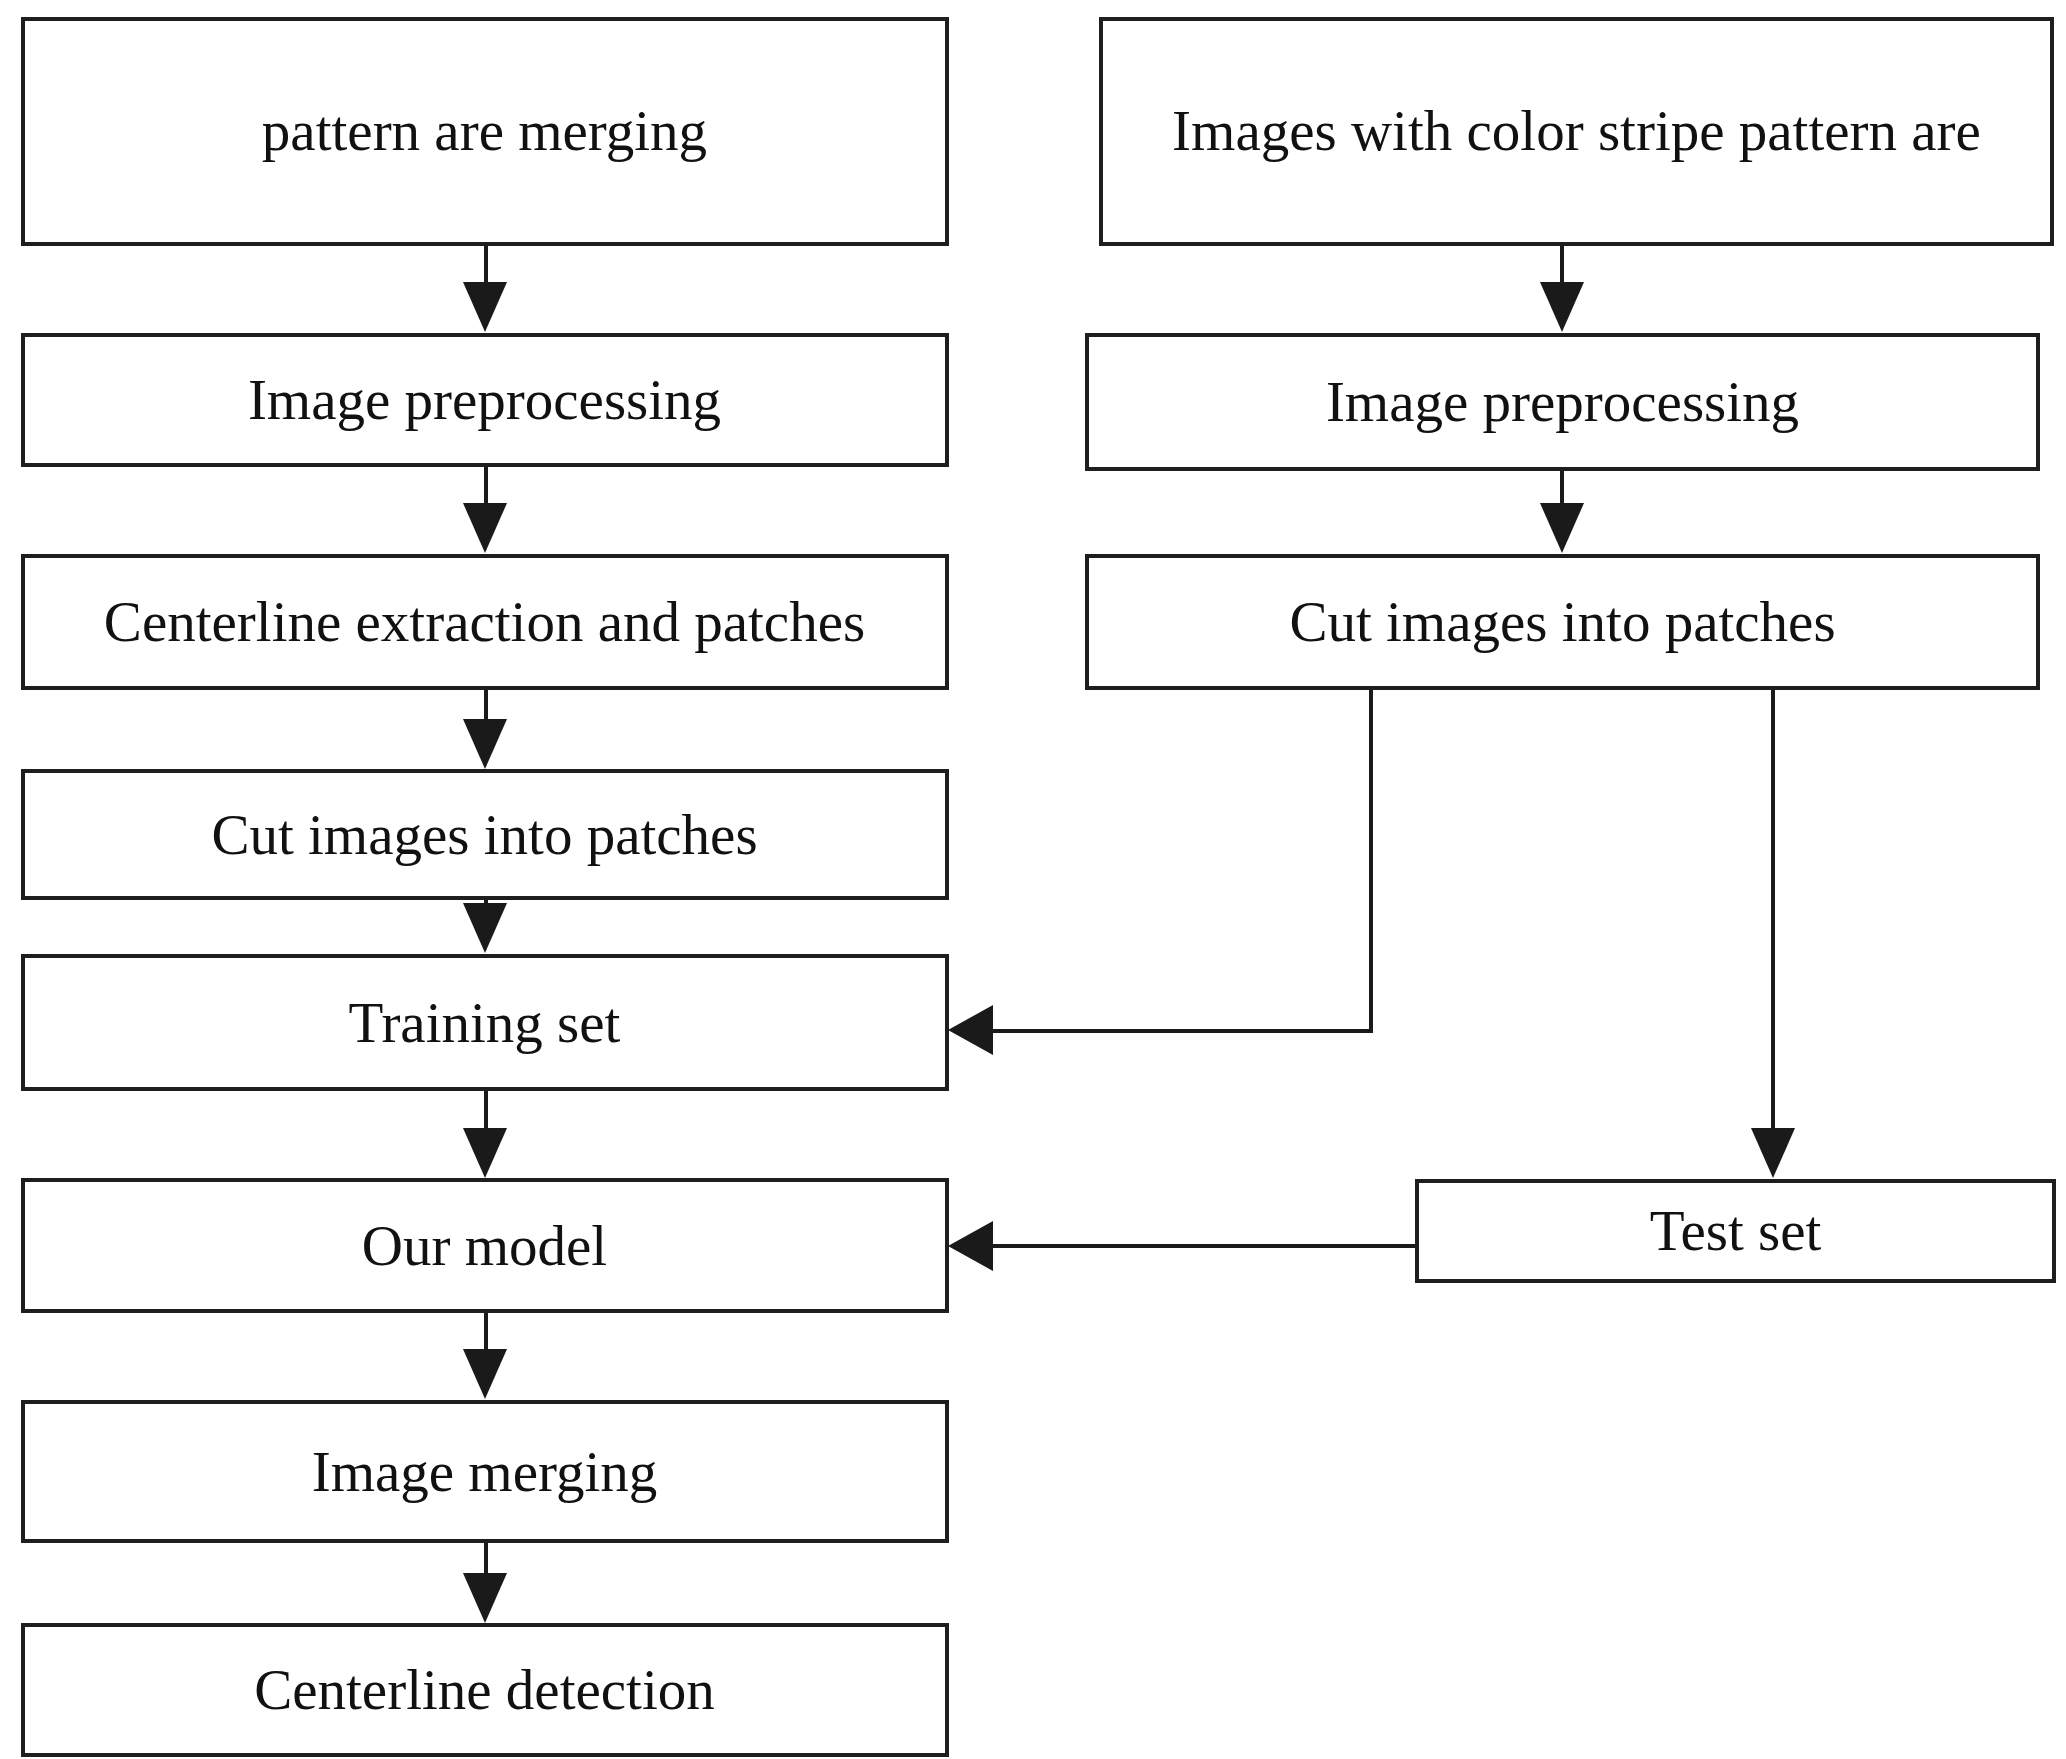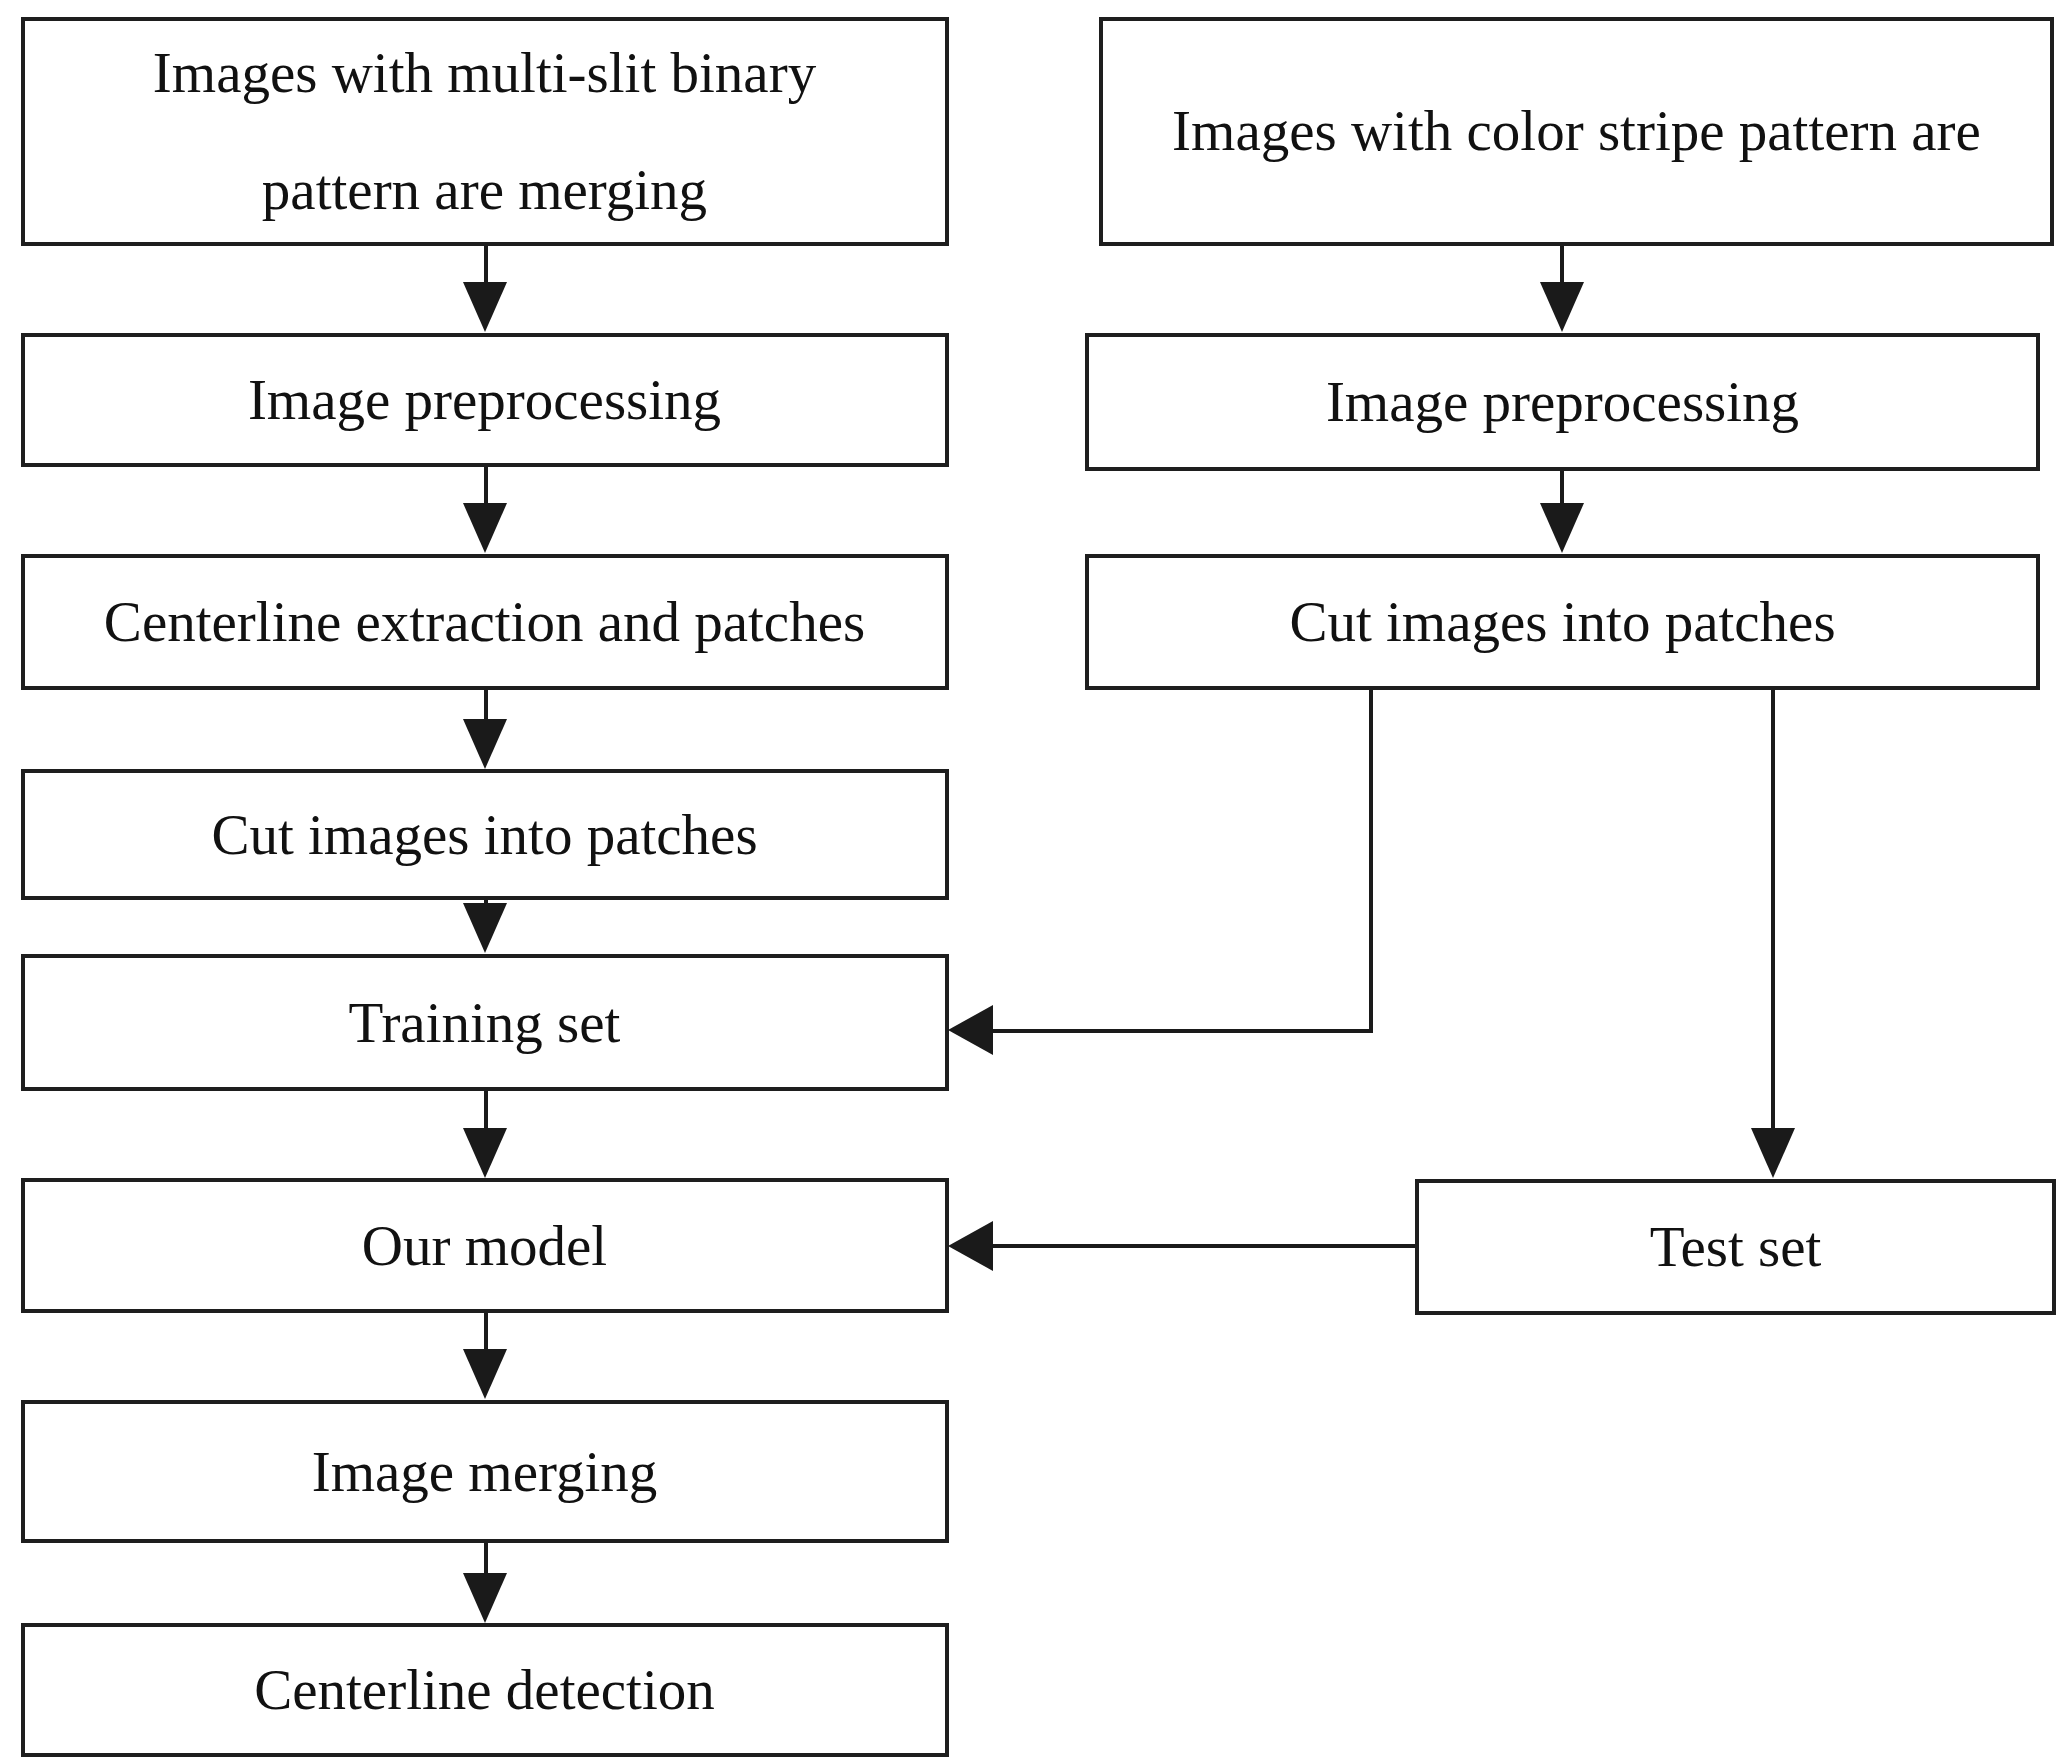--- a/index.html
+++ b/index.html
@@ -60,21 +60,20 @@
     border-right: 45px solid #1a1a1a;
   }
 </style>
 </head>
 <body>
 
 <div id="canvas">
 
   <div class="box" style="left:20.5px; top:17px; width:928px; height:229px;">
     <div class="twoline">
-      <span style="display:block">Images with multi-slit binary</span>
       <span style="display:block">pattern are merging</span>
     </div>
   </div>
 
   <div class="box" style="left:20.5px; top:333px; width:928px; height:134px;">
     <span>Image preprocessing</span>
   </div>
 
   <div class="box" style="left:20.5px; top:554px; width:928px; height:136px;">
     <span>Centerline extraction and patches</span>
@@ -107,21 +106,21 @@
   </div>
 
   <div class="box" style="left:1085px; top:333px; width:955px; height:138px;">
     <span>Image preprocessing</span>
   </div>
 
   <div class="box" style="left:1085px; top:554px; width:955px; height:136px;">
     <span>Cut images into patches</span>
   </div>
 
-  <div class="box" style="left:1415px; top:1179px; width:641px; height:136px;">
+  <div class="box" style="left:1415px; top:1179px; width:641px; height:104px;">
     <span>Test set</span>
   </div>
 
   <div>
     <div class="stem-v" style="left:484px; top:246px; height:38px;"></div>
     <div class="head-down" style="left:463px; top:282px;"></div>
   </div>
 
   <div>
     <div class="stem-v" style="left:484px; top:467px; height:38px;"></div>

